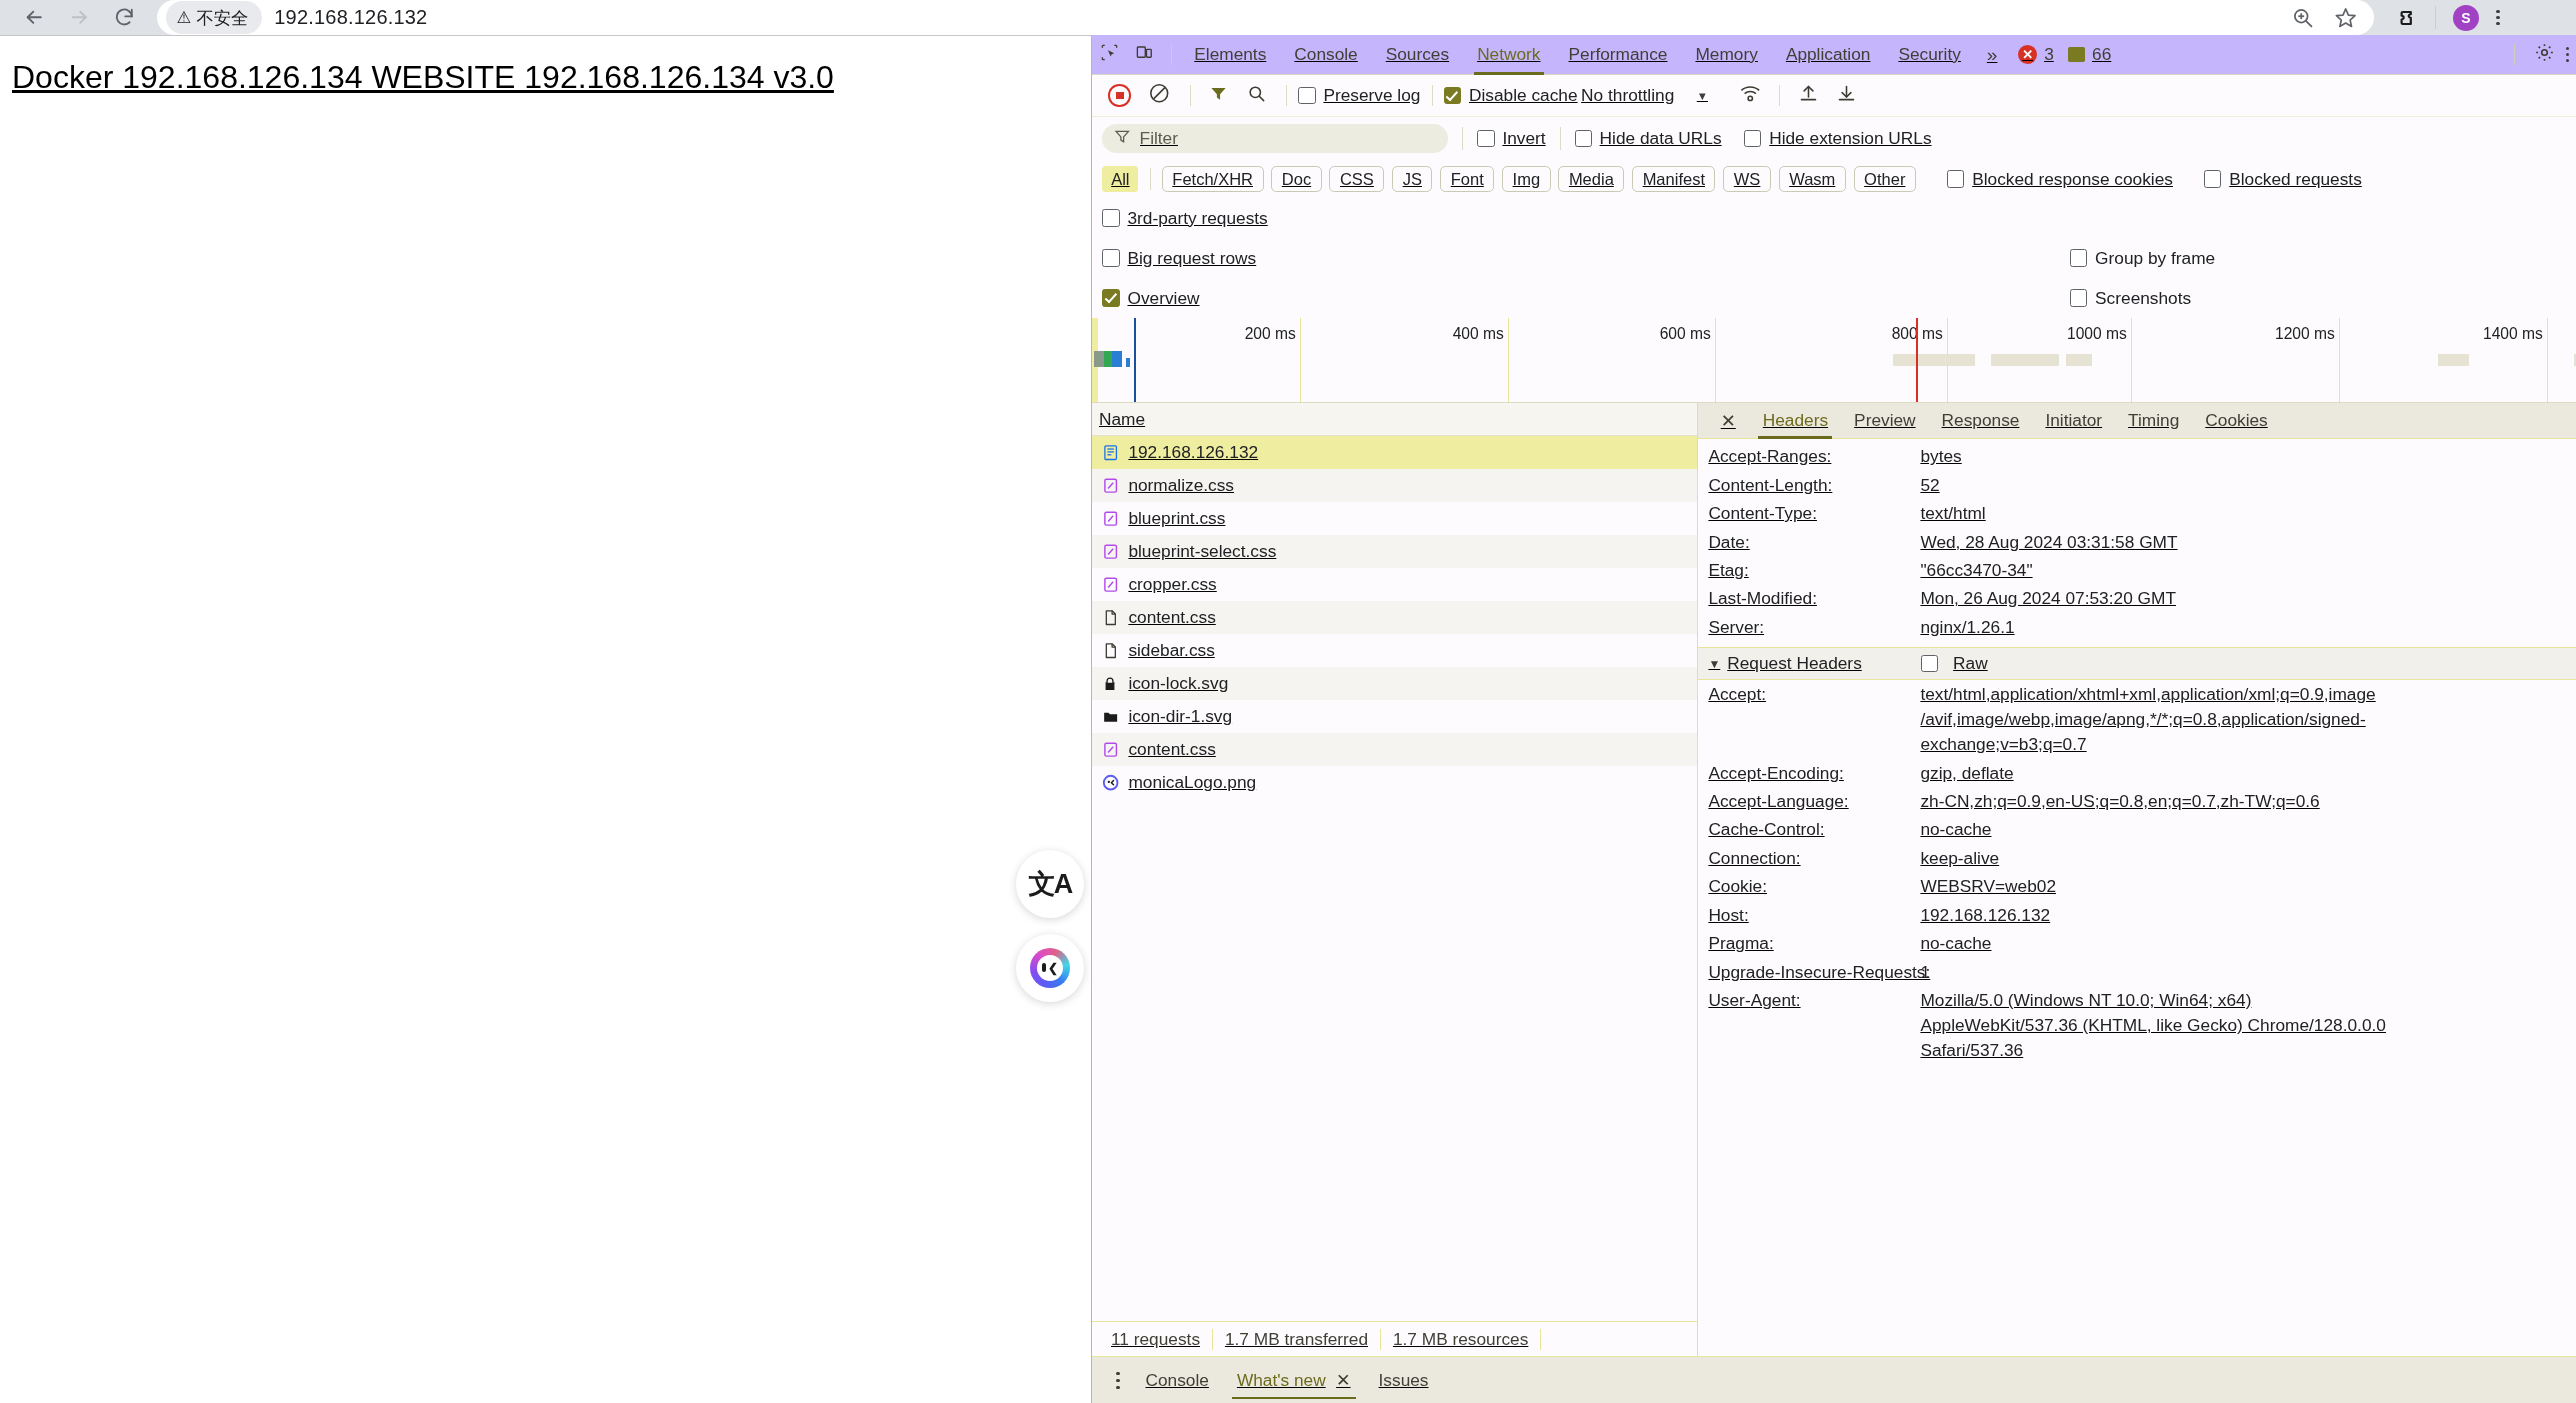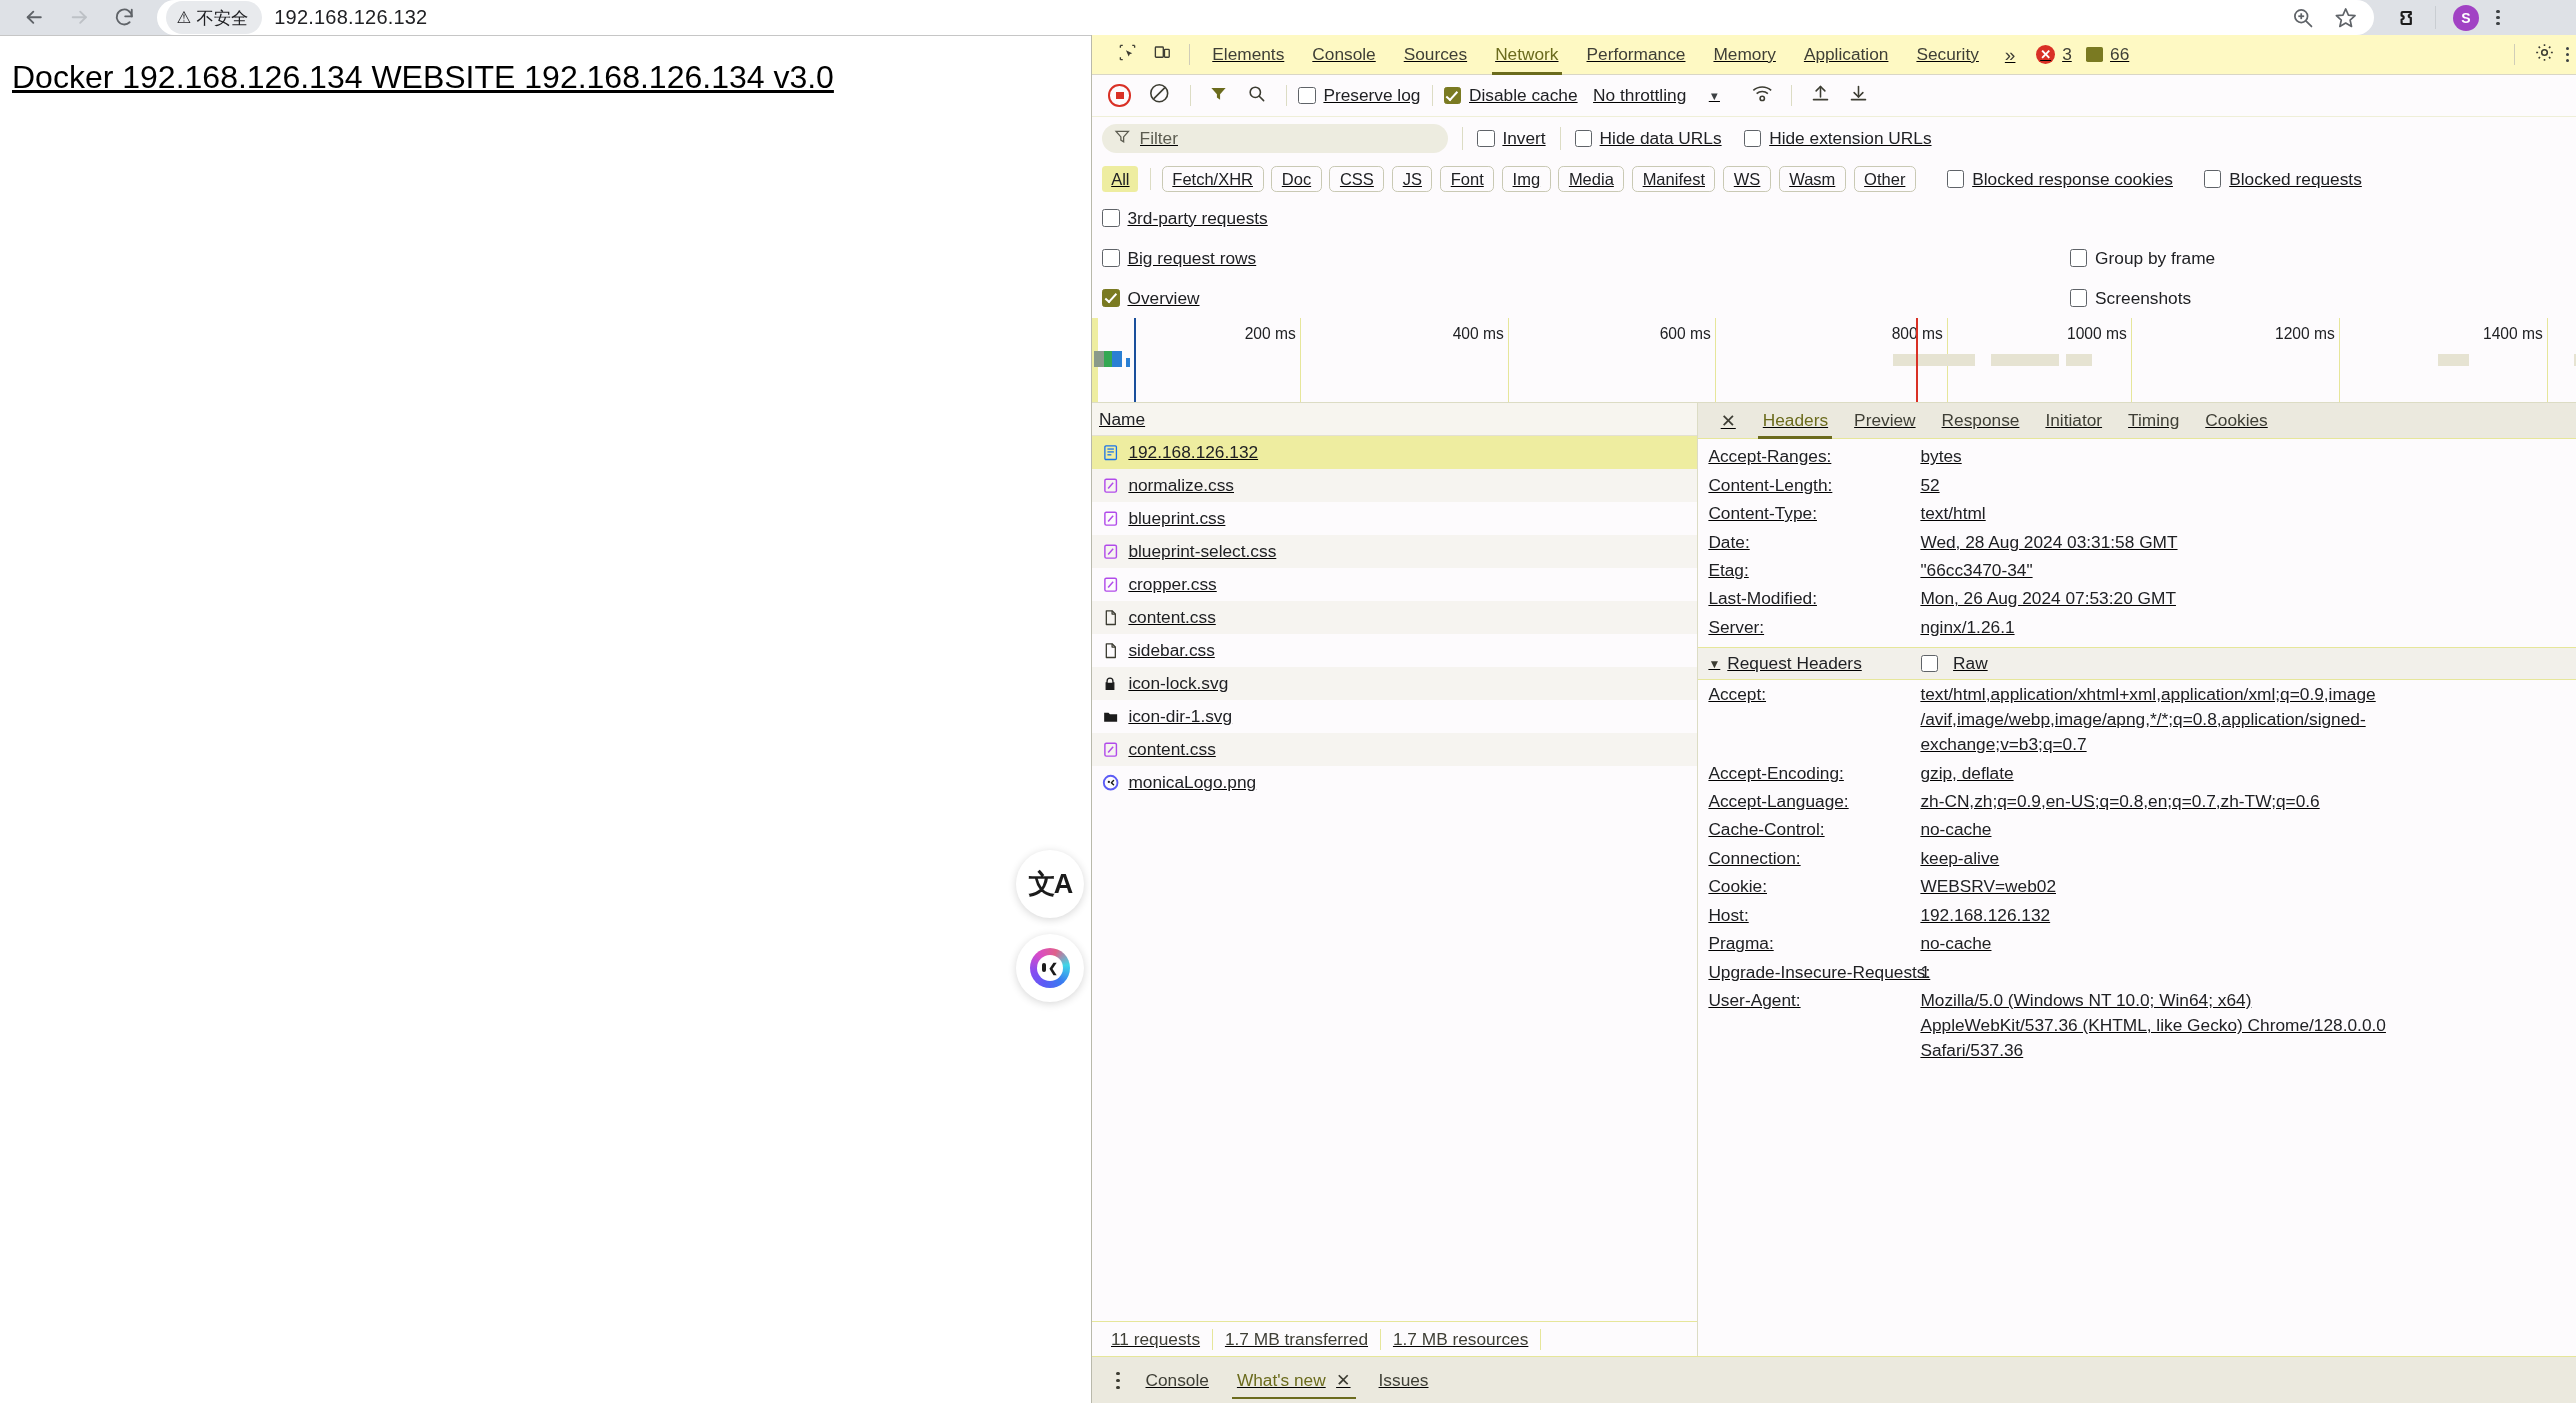--- a/index.html
+++ b/index.html
@@ -105,23 +105,23 @@
   .devtools {
     flex: 1; min-width: 0;
     display: flex; flex-direction: column;
     background: #fdfbfd;
     border-left: 0.9px solid #b9b9ab;
     font-size: 17.3px;
     color: #202124;
   }
   .dt-tabbar {
     height: 40px; min-height: 40px;
-    background: #fef9c3;
-    display: flex; align-items: center;
-    padding-left: 18px;
+    background: #c4b5fd;
+    display: flex; align-items: center;
+    padding-left: 0;
     border-bottom: 0.9px solid #d9d6c6;
   }
   .dt-iconbtn { width: 35px; height: 35px; display: flex; align-items: center; justify-content: center; color: #3c3c32; }
   .tabsep { width: 0.9px; height: 21px; background: #d0cdb8; margin: 0 8.7px; }
   .dt-tab {
     padding: 0 14px; height: 40px;
     display: flex; align-items: center;
     font-size: 17.3px; color: #3f3f36;
     white-space: nowrap;
     position: relative;
@@ -174,21 +174,21 @@
     display: inline-block; position: relative; flex: none;
   }
   .chk.checked { background: #7a7a22; border-color: #7a7a22; }
   .chk.checked::after {
     content: ""; position: absolute;
     left: 4.3px; top: 0.9px; width: 4.3px; height: 9.5px;
     border: solid #fff; border-width: 0 2.2px 2.2px 0;
     transform: rotate(42deg);
   }
   .chk-label { font-size: 17.3px; color: #202124; }
-  .throttle { font-size: 17.3px; color: #202124; margin-left: 12px; white-space: nowrap; }
+  .throttle { font-size: 17.3px; color: #202124; margin-left: 0; white-space: nowrap; }
   .caret-dn { margin-left: 19px; font-size: 11.3px; color: #3c4043; }
 
   
   .filter-row {
     height: 43px; min-height: 43px;
     display: flex; align-items: center;
     padding-left: 10.4px; gap: 0;
   }
   .filter-input {
     width: 346px; height: 29px;

